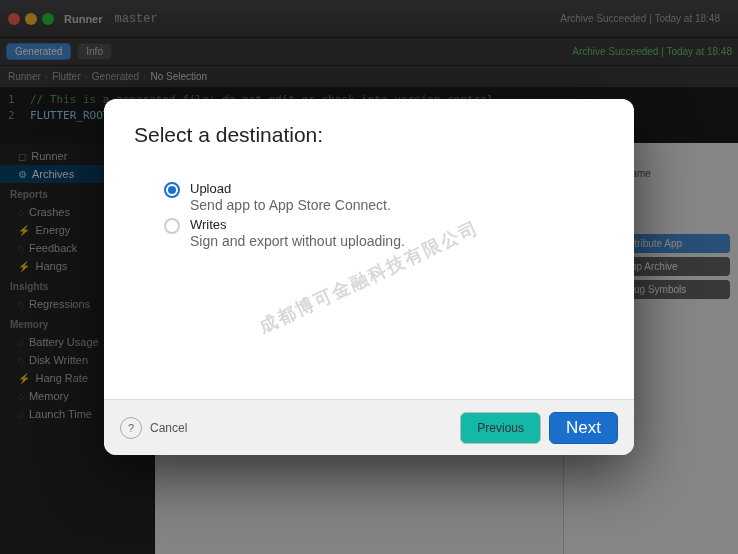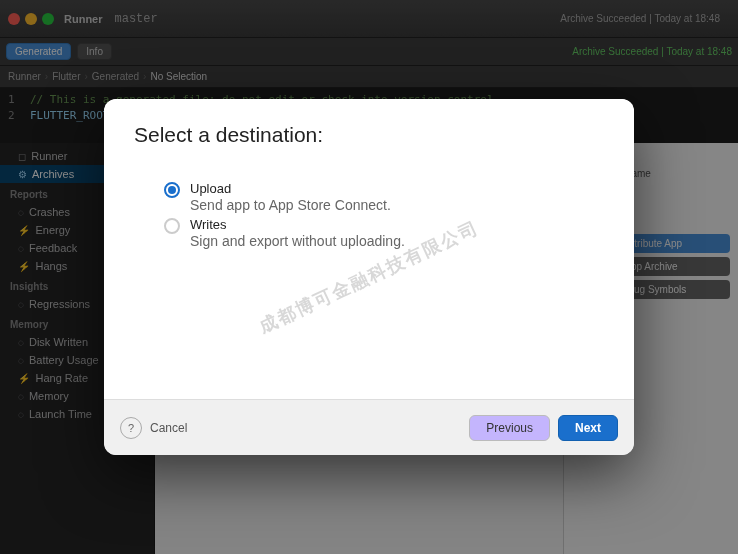--- a/index.html
+++ b/index.html
@@ -396,37 +396,37 @@
       font-size: 11px;
       color: #666;
       cursor: pointer;
     }
     .footer-spacer { flex: 1; }
     .footer-btn-group {
       display: flex;
       gap: 8px;
     }
     .btn-previous {
-      background: #c4b5fd;
+      background: #14b8a6;
       border: 1px solid #bbb;
       border-radius: 6px;
       padding: 5px 16px;
       font-size: 12px;
       color: #333;
       cursor: pointer;
     }
     .btn-next {
       background: #1a6fcc;
       border: 1px solid #1260b0;
       border-radius: 6px;
       padding: 5px 16px;
-      font-size: 12px;
+      font-size: 17px;
       color: white;
       cursor: pointer;
-      font-weight: 700;
+      font-weight: 400;
     }
   </style>
 </head>
 <body>
 
 <div class="xcode-bg">
 
   <div class="xcode-toolbar">
     <div class="toolbar-traffic-lights">
       <div class="traffic-light red"></div>
@@ -495,25 +495,25 @@
           <span>Hangs</span>
         </div>
         <div class="sidebar-item header">Insights</div>
         <div class="sidebar-item">
           <span class="sidebar-icon">◌</span>
           <span>Regressions</span>
         </div>
         <div class="sidebar-item header">Memory</div>
         <div class="sidebar-item">
           <span class="sidebar-icon">◌</span>
+          <span>Battery Usage</span>
+        </div>
+        <div class="sidebar-item">
+          <span class="sidebar-icon">◌</span>
           <span>Disk Written</span>
-        </div>
-        <div class="sidebar-item">
-          <span class="sidebar-icon">◌</span>
-          <span>Battery Usage</span>
         </div>
         <div class="sidebar-item">
           <span class="sidebar-icon">⚡</span>
           <span>Hang Rate</span>
         </div>
         <div class="sidebar-item">
           <span class="sidebar-icon">◌</span>
           <span>Memory</span>
         </div>
         <div class="sidebar-item">

